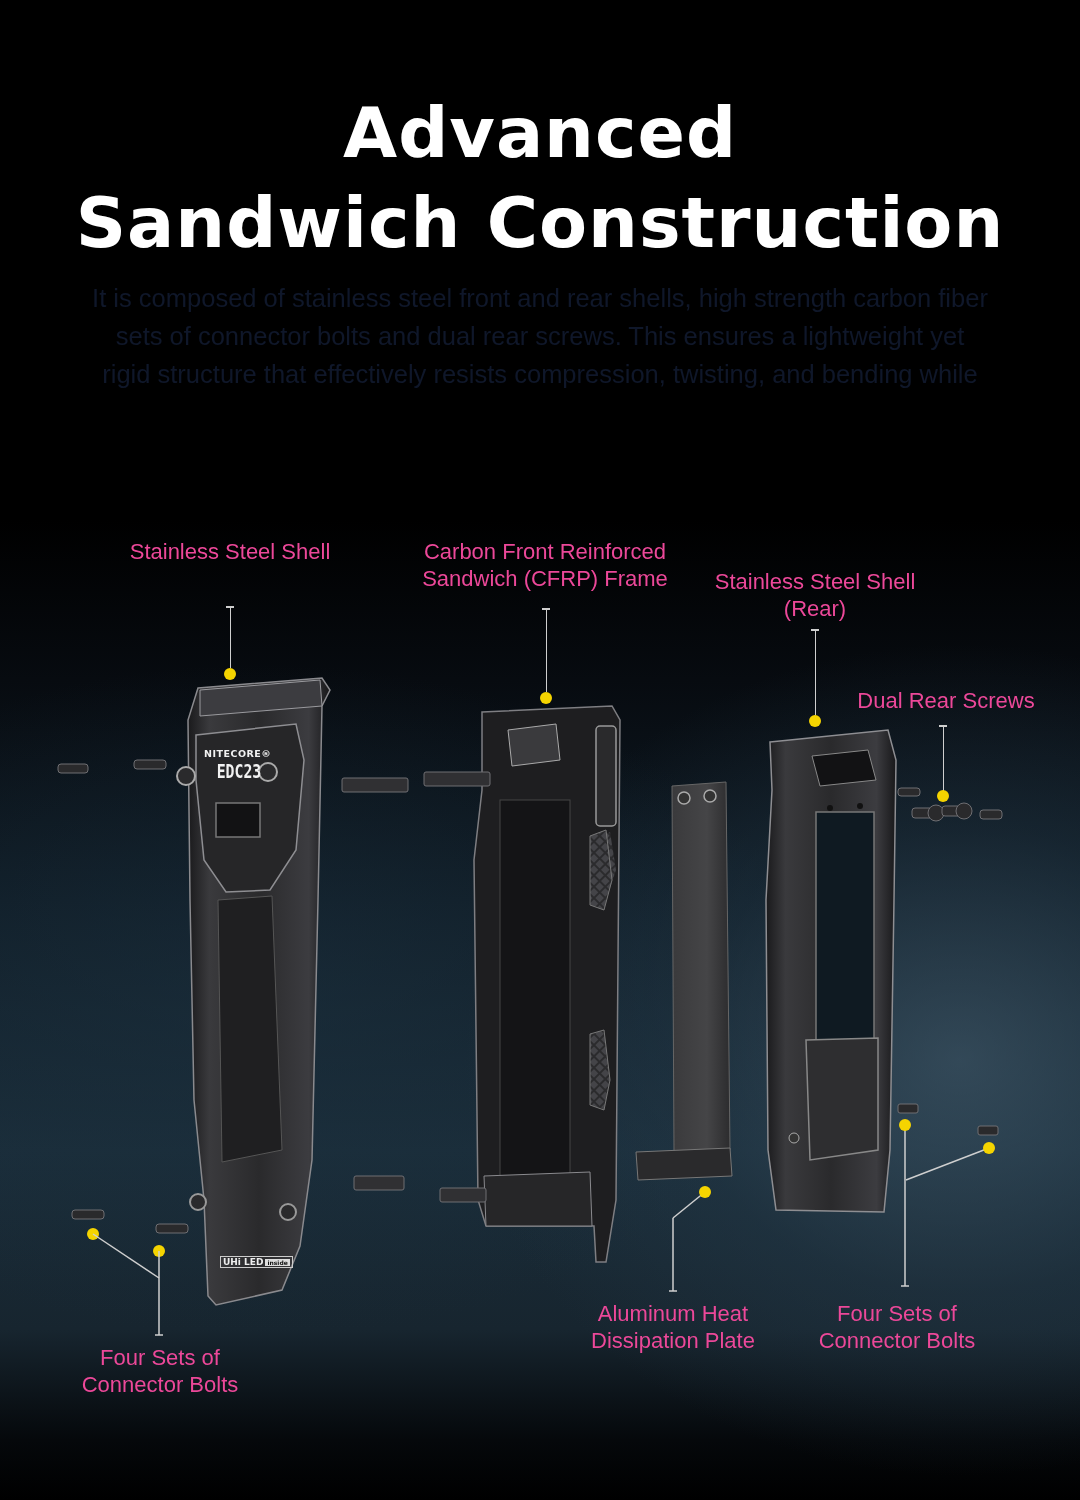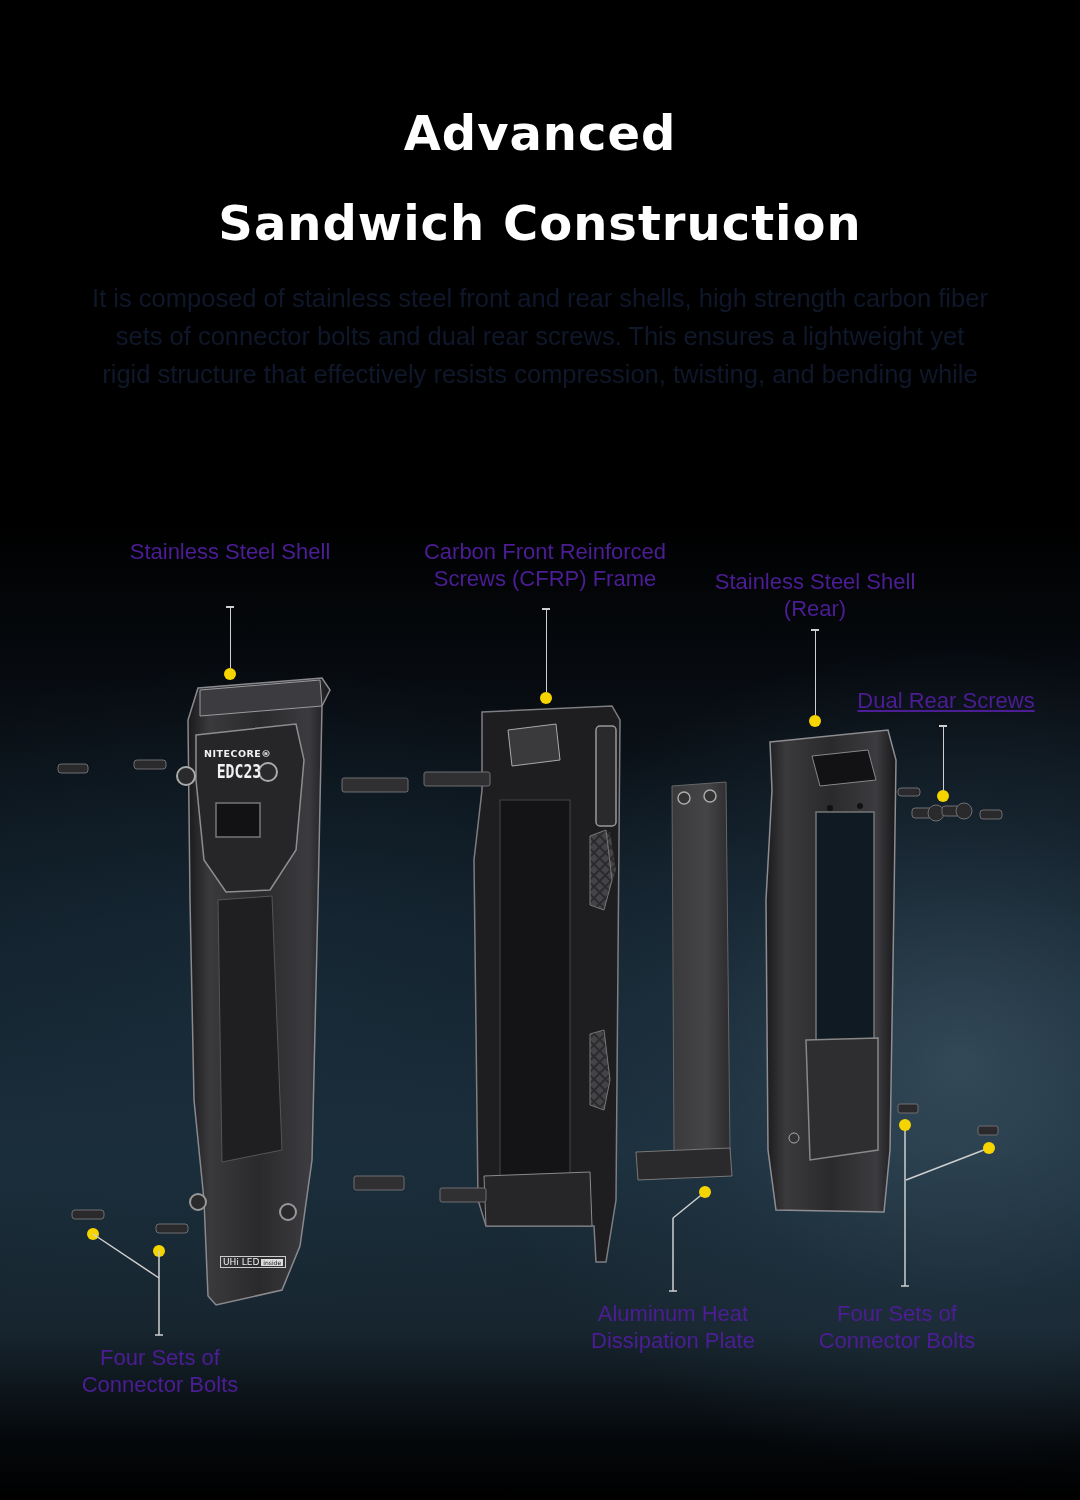--- a/index.html
+++ b/index.html
@@ -2,33 +2,33 @@
 <html><head>
 <meta charset="utf-8">
 <style>
   html,body{margin:0;padding:0;}
   body{width:1080px;height:1500px;position:relative;overflow:hidden;
     background:
       radial-gradient(ellipse 620px 520px at 960px 1060px, rgba(74,100,118,0.55) 0%, rgba(40,62,78,0.35) 45%, rgba(0,0,0,0) 80%),
       radial-gradient(ellipse 700px 420px at 260px 1000px, rgba(28,48,62,0.55) 0%, rgba(0,0,0,0) 80%),
       linear-gradient(180deg,#000 0px,#000 520px,#070b10 680px,#0f1c26 900px,#1a2d3a 1150px,#17252f 1330px,#05080b 1440px,#000 1500px);
     font-family:"DejaVu Sans","Liberation Sans",sans-serif;color:#fff;}
-  .title{position:absolute;left:0;width:1080px;text-align:center;font-weight:bold;font-size:48px;letter-spacing:1px;line-height:74px;color:#fff;}
+  .title{position:absolute;left:0;width:1080px;text-align:center;font-weight:bold;font-size:70px;letter-spacing:1px;line-height:74px;color:#fff;}
   .t1{top:96px;} .t2{top:186px;}
   .body-text{position:absolute;left:30px;width:1020px;top:280px;text-align:center;font-family:"Liberation Sans",sans-serif;font-size:25.5px;line-height:37.8px;color:#0f172a;}
   .body-text span{display:block;white-space:nowrap;}
-  .label{position:absolute;text-align:center;font-family:"Liberation Sans",sans-serif;font-size:22px;line-height:27px;color:#4c1d95;white-space:nowrap;}
+  .label{position:absolute;text-align:center;font-family:"Liberation Sans",sans-serif;font-size:22px;line-height:27px;color:#ec4899;white-space:nowrap;}
   .label span{display:block;}
   .line{position:absolute;background:#cfcfcf;width:1.5px;}
   .cap{position:absolute;height:1.5px;width:8px;background:#cfcfcf;}
   .dot{position:absolute;width:12px;height:12px;border-radius:50%;background:#f5d400;}
   .part{position:absolute;}
   .brand{position:absolute;left:204px;top:748px;width:70px;font-family:"DejaVu Sans",sans-serif;font-weight:bold;font-size:9.5px;color:#f2f2f2;letter-spacing:0.5px;}
   .model{position:absolute;left:204px;top:760px;width:70px;text-align:center;font-family:"DejaVu Sans Mono",monospace;font-weight:bold;font-size:19px;color:#f2f2f2;transform:scaleX(0.78);}
-  .badge{position:absolute;left:220px;top:1256px;font-family:"DejaVu Sans",sans-serif;font-weight:normal;font-size:9px;color:#eee;border:1px solid #ccc;padding:0 2px;display:flex;gap:2px;align-items:center;}
+  .badge{position:absolute;left:220px;top:1256px;font-family:"DejaVu Sans",sans-serif;font-weight:bold;font-size:9px;color:#eee;border:1px solid #ccc;padding:0 2px;display:flex;gap:2px;align-items:center;}
   .badge .inside{background:#ddd;color:#111;font-size:6px;padding:0 2px;}
 </style>
 </head>
 <body>
 
 <div class="title t1">Advanced</div>
 <div class="title t2">Sandwich Construction</div>
 
 <div class="body-text">
   <span>It is composed of stainless steel front and rear shells, high strength carbon fiber</span>
@@ -125,35 +125,35 @@
 
 <div class="label" style="left:110px;top:538px;width:240px;">
   <span>Stainless Steel Shell</span>
 </div>
 <div class="cap" style="left:226px;top:606px;"></div>
 <div class="line" style="left:229.5px;top:606px;height:62px;"></div>
 <div class="dot" style="left:224px;top:668px;"></div>
 
 <div class="label" style="left:405px;top:538px;width:280px;">
   <span>Carbon Front Reinforced</span>
-  <span>Screws (CFRP) Frame</span>
+  <span>Sandwich (CFRP) Frame</span>
 </div>
 <div class="cap" style="left:542px;top:608px;"></div>
 <div class="line" style="left:545.5px;top:608px;height:84px;"></div>
 <div class="dot" style="left:540px;top:692px;"></div>
 
 <div class="label" style="left:700px;top:568px;width:230px;">
   <span>Stainless Steel Shell</span>
   <span>(Rear)</span>
 </div>
 <div class="cap" style="left:811px;top:629px;"></div>
 <div class="line" style="left:814.5px;top:629px;height:86px;"></div>
 <div class="dot" style="left:809px;top:715px;"></div>
 
-<div class="label" style="left:846px;top:687px;width:200px;text-decoration:underline;">
+<div class="label" style="left:846px;top:687px;width:200px;">
   <span>Dual Rear Screws</span>
 </div>
 <div class="cap" style="left:939px;top:725px;"></div>
 <div class="line" style="left:942.5px;top:725px;height:66px;"></div>
 <div class="dot" style="left:937px;top:790px;"></div>
 
 <div class="dot" style="left:87px;top:1228px;"></div>
 <div class="dot" style="left:153px;top:1245px;"></div>
 <svg class="part" style="left:0;top:0" width="1080" height="1500">
   <line x1="93" y1="1234" x2="159" y2="1278" stroke="#cfcfcf" stroke-width="1.5"></line>

